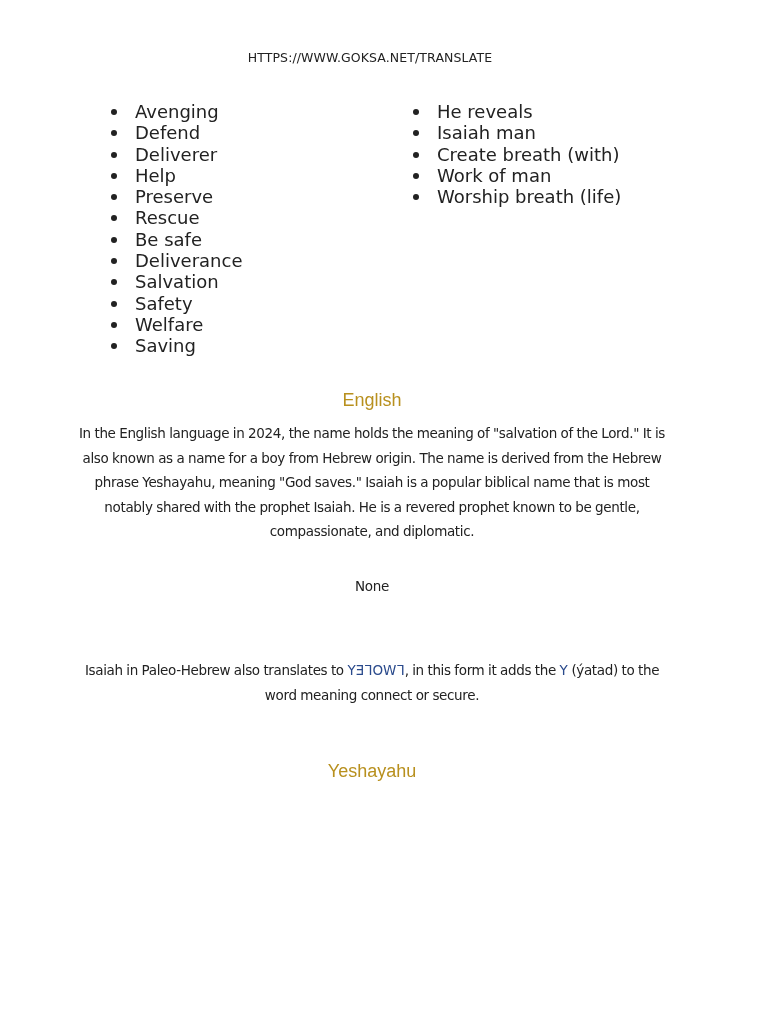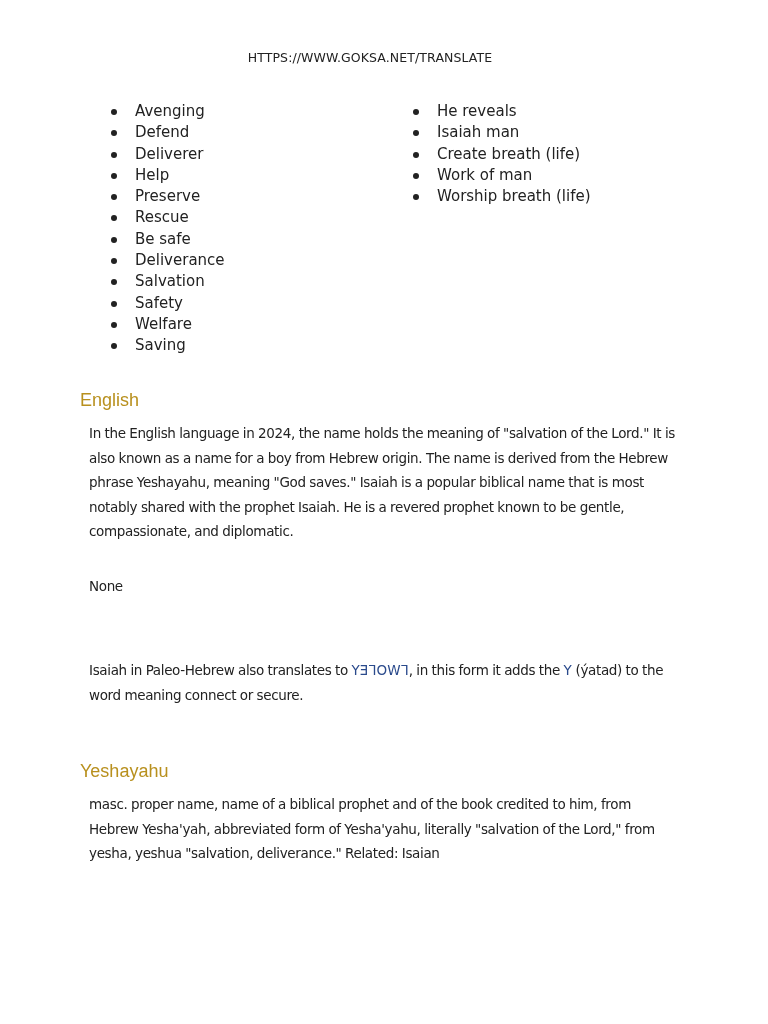--- a/index.html
+++ b/index.html
@@ -31,37 +31,38 @@
       margin: 0;
       padding: 0;
       list-style: none;
     }
     .list-col.left { left: 111px; }
     .list-col.right { left: 413px; }
     .list-col li {
       position: relative;
       height: 21.3px;
       line-height: 21.3px;
-      font-size: 15px;
+      font-size: 18px;
       padding-left: 24px;
       white-space: nowrap;
     }
     .list-col li .bullet {
       position: absolute;
       left: 0;
       top: 8px;
       width: 6px;
       height: 6px;
       border-radius: 50%;
       background: #222222;
     }
     .section {
       position: absolute;
-      left: 80px;
+      left: 67px;
       width: 610px;
+      text-align: center;
     }
     .section h2 {
       margin: 0;
       font-family: "Liberation Sans", sans-serif;
       font-weight: normal;
       font-size: 18px;
       color: #b8901e;
       height: 24px;
       line-height: 24px;
     }
@@ -94,34 +95,33 @@
   <li><span class="bullet"></span><span>Deliverance</span></li>
   <li><span class="bullet"></span><span>Salvation</span></li>
   <li><span class="bullet"></span><span>Safety</span></li>
   <li><span class="bullet"></span><span>Welfare</span></li>
   <li><span class="bullet"></span><span>Saving</span></li>
 </ul>
 
 <ul class="list-col right">
   <li><span class="bullet"></span><span>He reveals</span></li>
   <li><span class="bullet"></span><span>Isaiah man</span></li>
-  <li><span class="bullet"></span><span>Create breath (life)</span></li>
+  <li><span class="bullet"></span><span>Create breath (with)</span></li>
   <li><span class="bullet"></span><span>Work of man</span></li>
   <li><span class="bullet"></span><span>Worship breath (life)</span></li>
 </ul>
 
 <div class="section" style="top:388px;">
   <h2>English</h2>
   <p style="margin-top:9px;">In the English language in 2024, the name holds the meaning of "salvation of the Lord." It is also known as a name for a boy from Hebrew origin. The name is derived from the Hebrew phrase Yeshayahu, meaning "God saves." Isaiah is a popular biblical name that is most notably shared with the prophet Isaiah. He is a revered prophet known to be gentle, compassionate, and diplomatic.</p>
 </div>
 
 <div class="section" style="top:568px;">
   <p style="margin-top:6px;">None</p>
 </div>
 
 <div class="section" style="top:649px;">
   <p style="margin-top:9px;"><span>Isaiah in Paleo-Hebrew also translates to </span><span class="paleo">YƎᒣOWᒣ</span><span>, in this form it adds the </span><span class="paleo">Y</span><span> (ýatad) to the word meaning connect or secure.</span></p>
 </div>
 
 <div class="section" style="top:759px;">
   <h2>Yeshayahu</h2>
-  <p style="margin-top:9px;">masc. proper name, name of a biblical prophet and of the book credited to him, from Hebrew Yesha'yah, abbreviated form of Yesha'yahu, literally "salvation of the Lord," from yesha, yeshua "salvation, deliverance." Related: Isaian</p>
 </div>
 
 </body></html>

